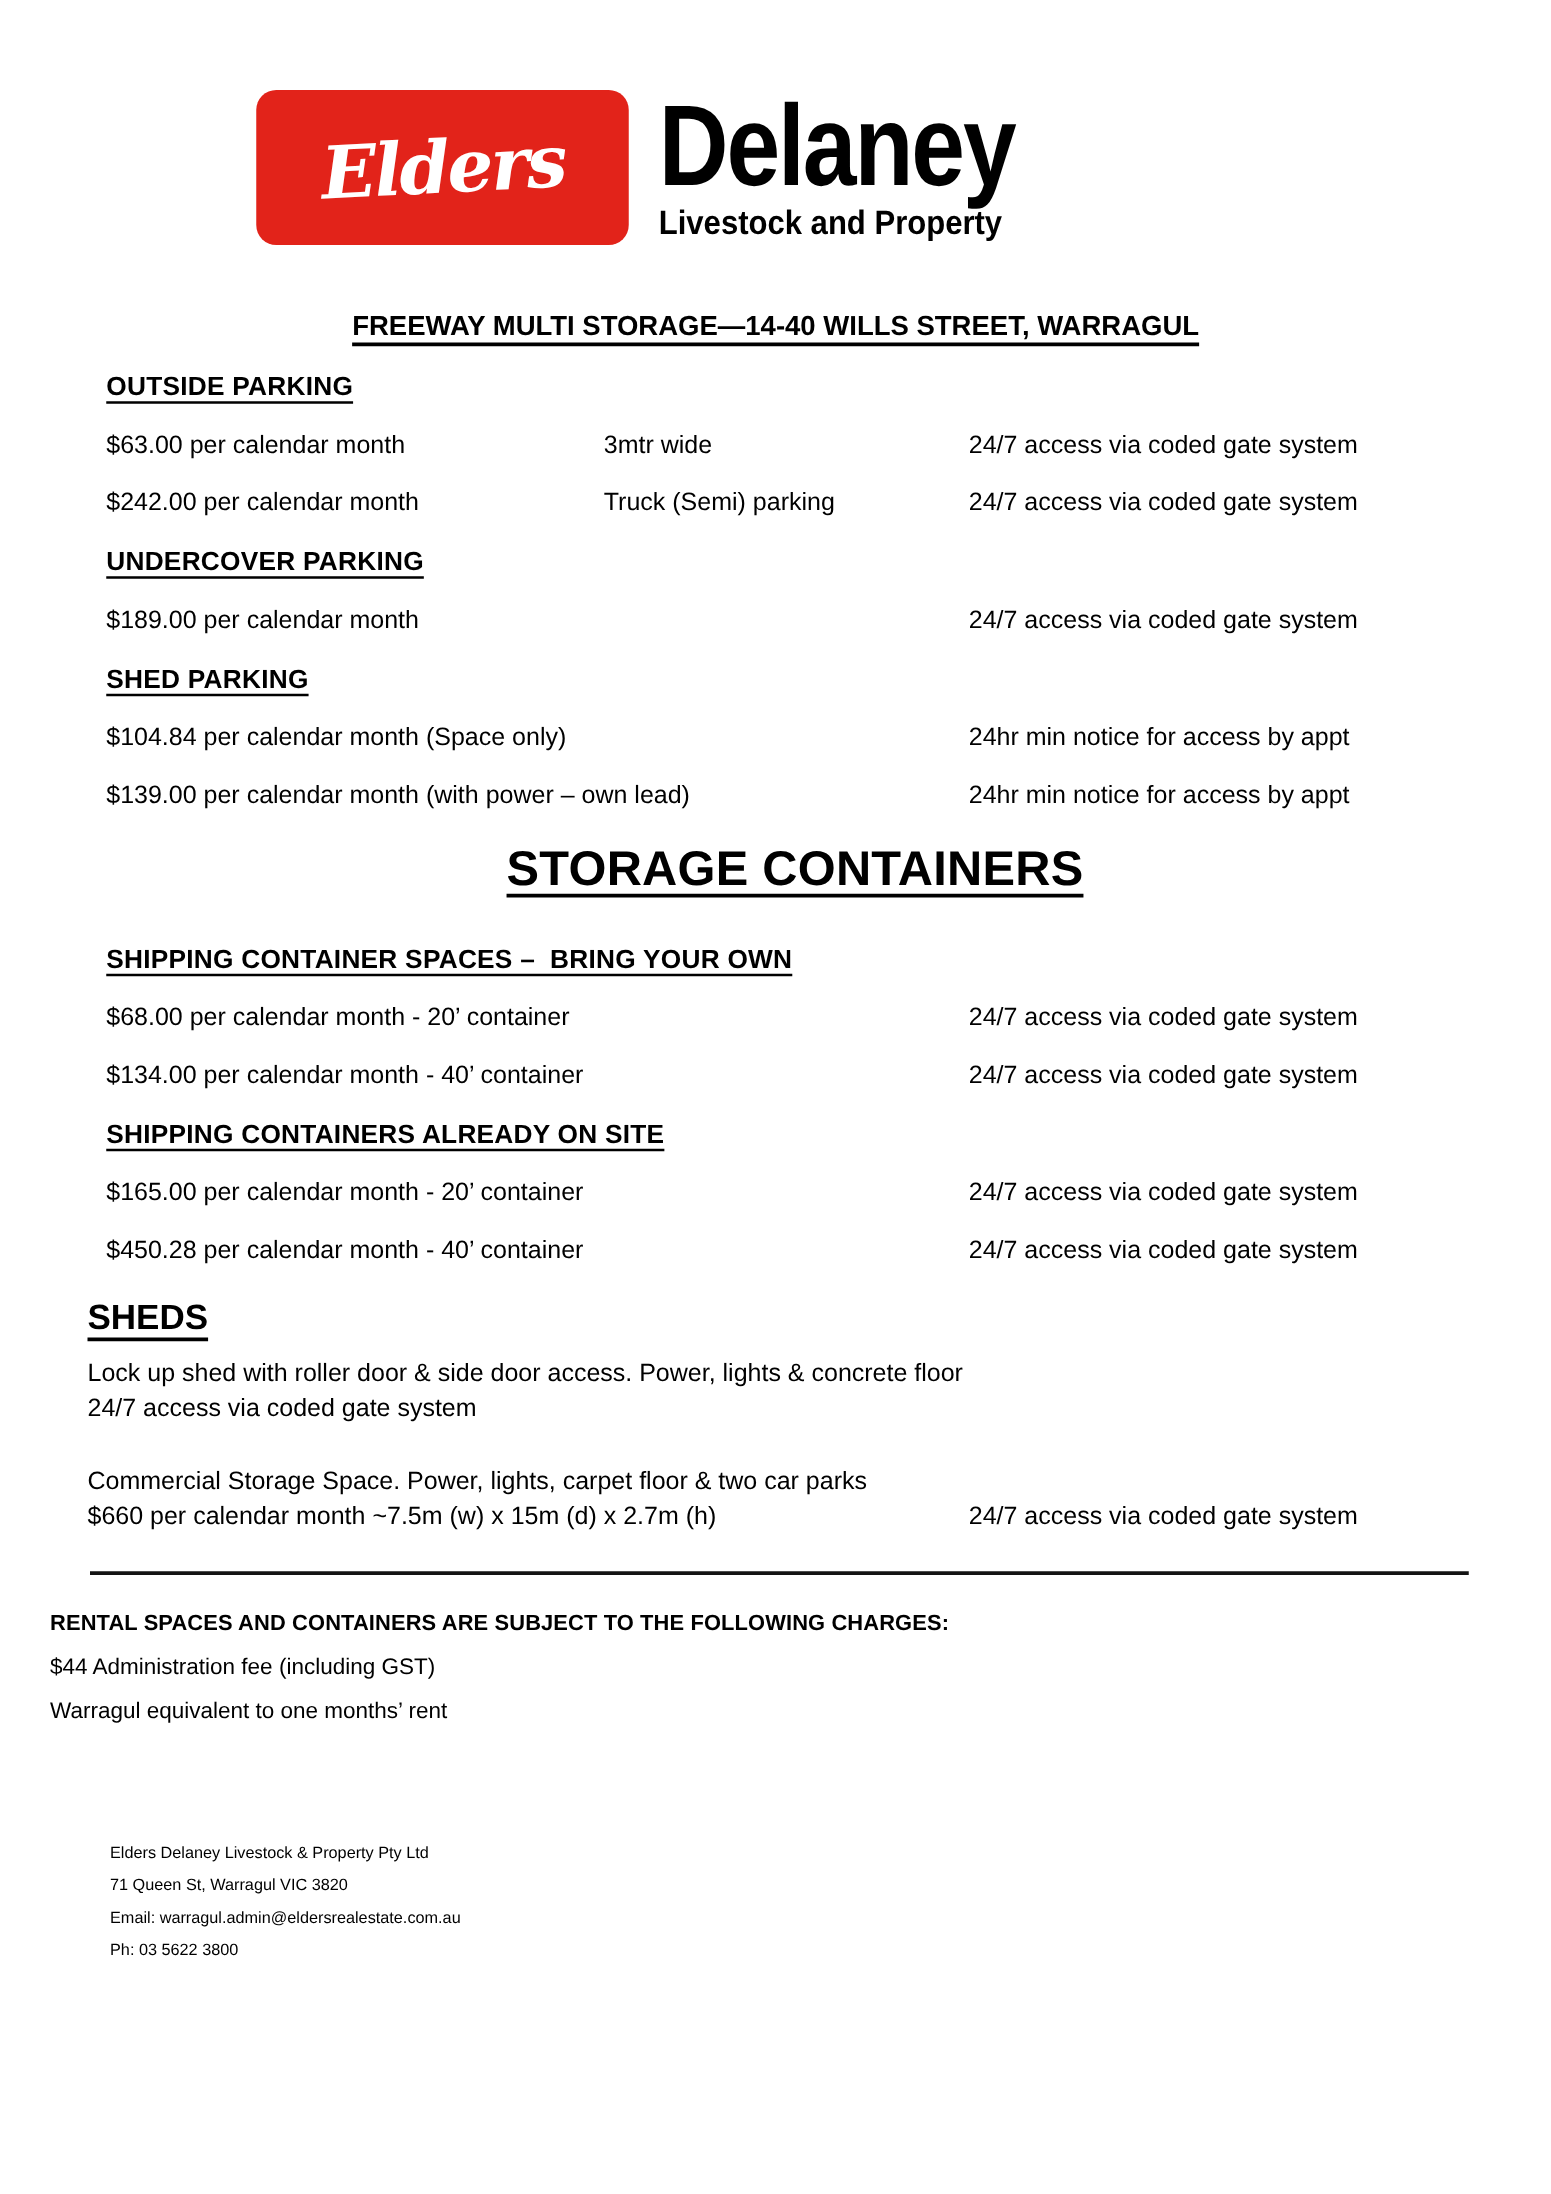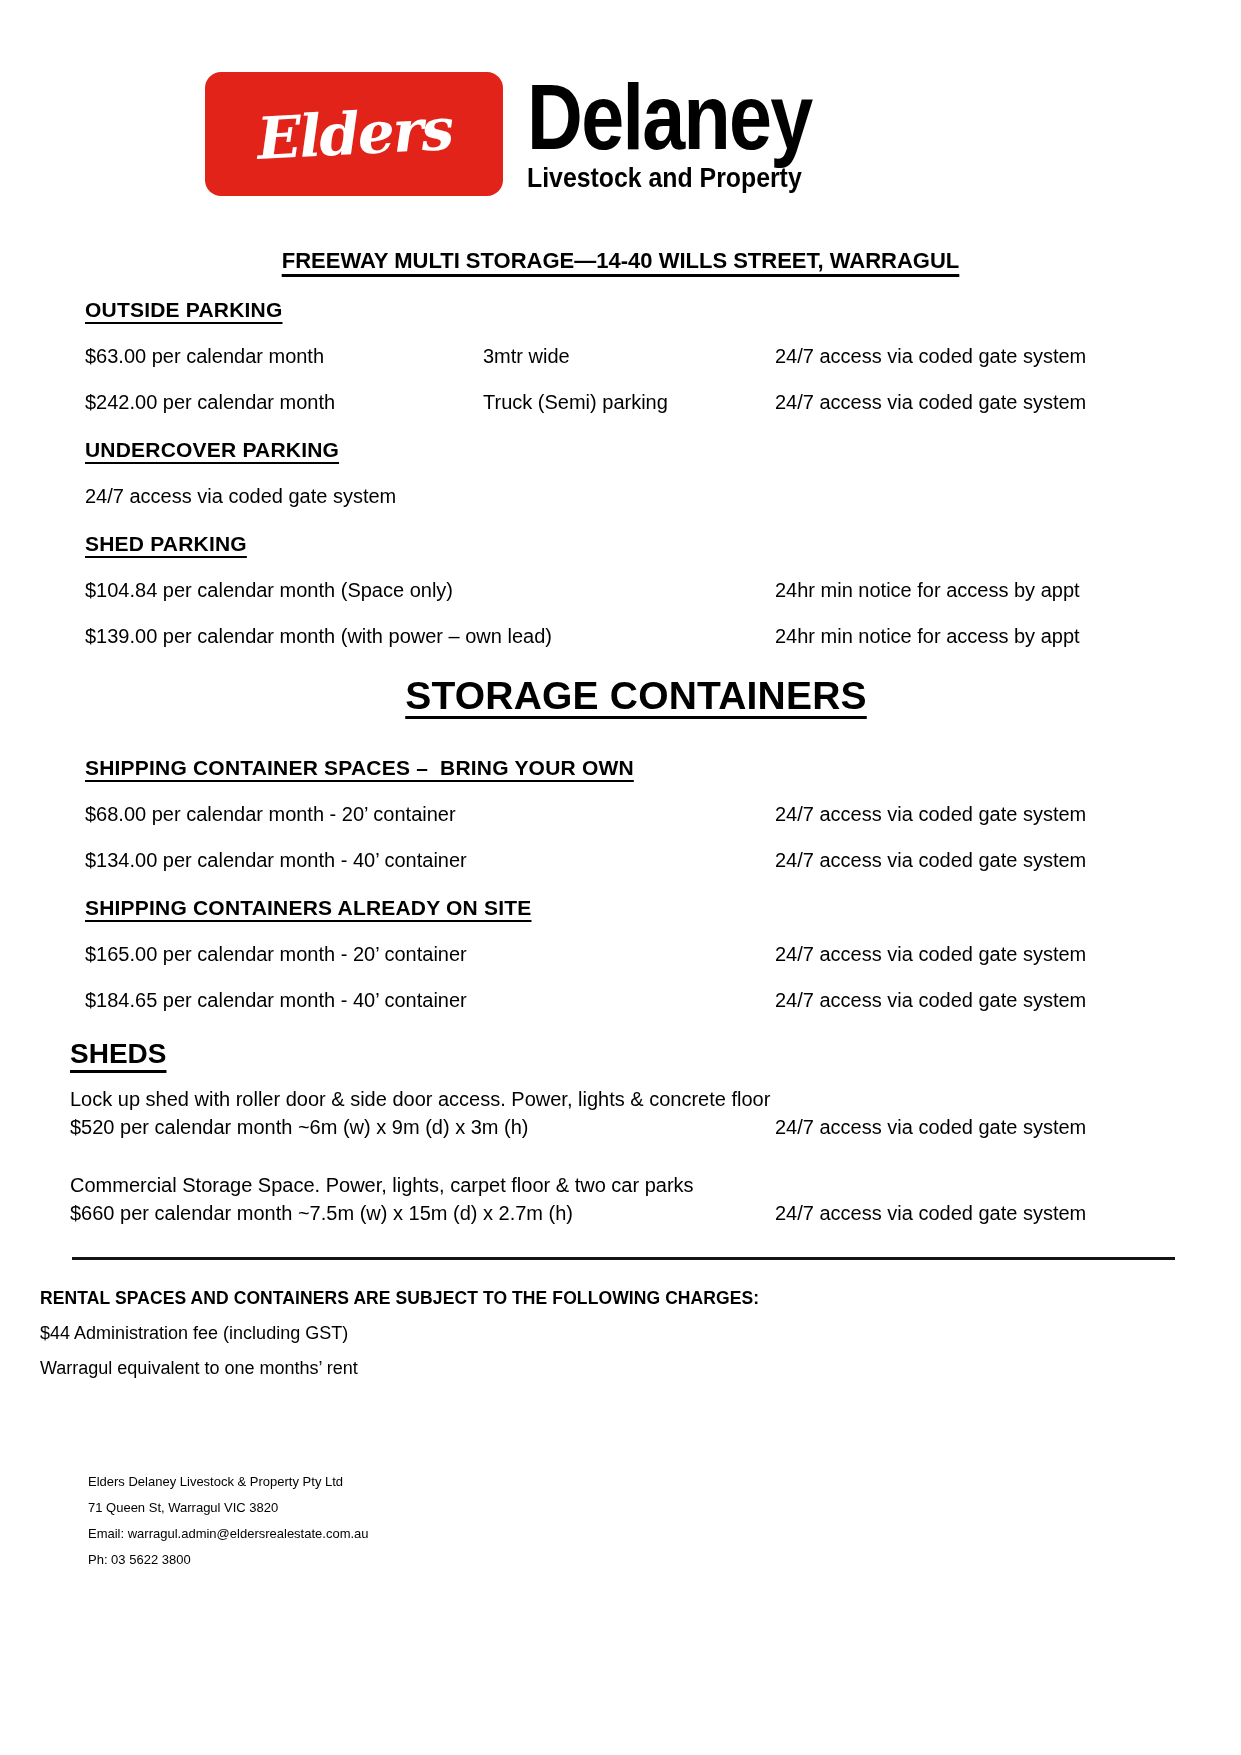--- a/index.html
+++ b/index.html
@@ -172,20 +172,21 @@
       <div>24/7 access via coded gate system</div>
     </div>
     <div class="grid">
       <div>$242.00 per calendar month</div>
       <div>Truck (Semi) parking</div>
       <div>24/7 access via coded gate system</div>
     </div>
 
     <div class="section-heading">UNDERCOVER PARKING</div>
     <div class="grid">
+      <div class="span2">$189.00 per calendar month</div>
       <div>24/7 access via coded gate system</div>
     </div>
 
     <div class="section-heading">SHED PARKING</div>
     <div class="grid">
       <div class="span2">$104.84 per calendar month (Space only)</div>
       <div>24hr min notice for access by appt</div>
     </div>
     <div class="grid">
       <div class="span2">$139.00 per calendar month (with power – own lead)</div>
@@ -203,32 +204,31 @@
       <div class="span2">$134.00 per calendar month - 40’ container</div>
       <div>24/7 access via coded gate system</div>
     </div>
 
     <div class="section-heading">SHIPPING CONTAINERS ALREADY ON SITE</div>
     <div class="grid">
       <div class="span2">$165.00 per calendar month - 20’ container</div>
       <div>24/7 access via coded gate system</div>
     </div>
     <div class="grid">
-      <div class="span2">$184.65 per calendar month - 40’ container</div>
+      <div class="span2">$450.28 per calendar month - 40’ container</div>
       <div>24/7 access via coded gate system</div>
     </div>
   </div>
 
   <div class="sheds-block">
     <div class="sheds-heading">SHEDS</div>
 
     <div class="shed-item">
       <div>Lock up shed with roller door &amp; side door access. Power, lights &amp; concrete floor</div>
       <div class="shed-line">
-        <div class="shed-price">$520 per calendar month ~6m (w) x 9m (d) x 3m (h)</div>
         <div>24/7 access via coded gate system</div>
       </div>
     </div>
 
     <div class="shed-item">
       <div>Commercial Storage Space. Power, lights, carpet floor &amp; two car parks</div>
       <div class="shed-line">
         <div class="shed-price">$660 per calendar month ~7.5m (w) x 15m (d) x 2.7m (h)</div>
         <div>24/7 access via coded gate system</div>
       </div>

